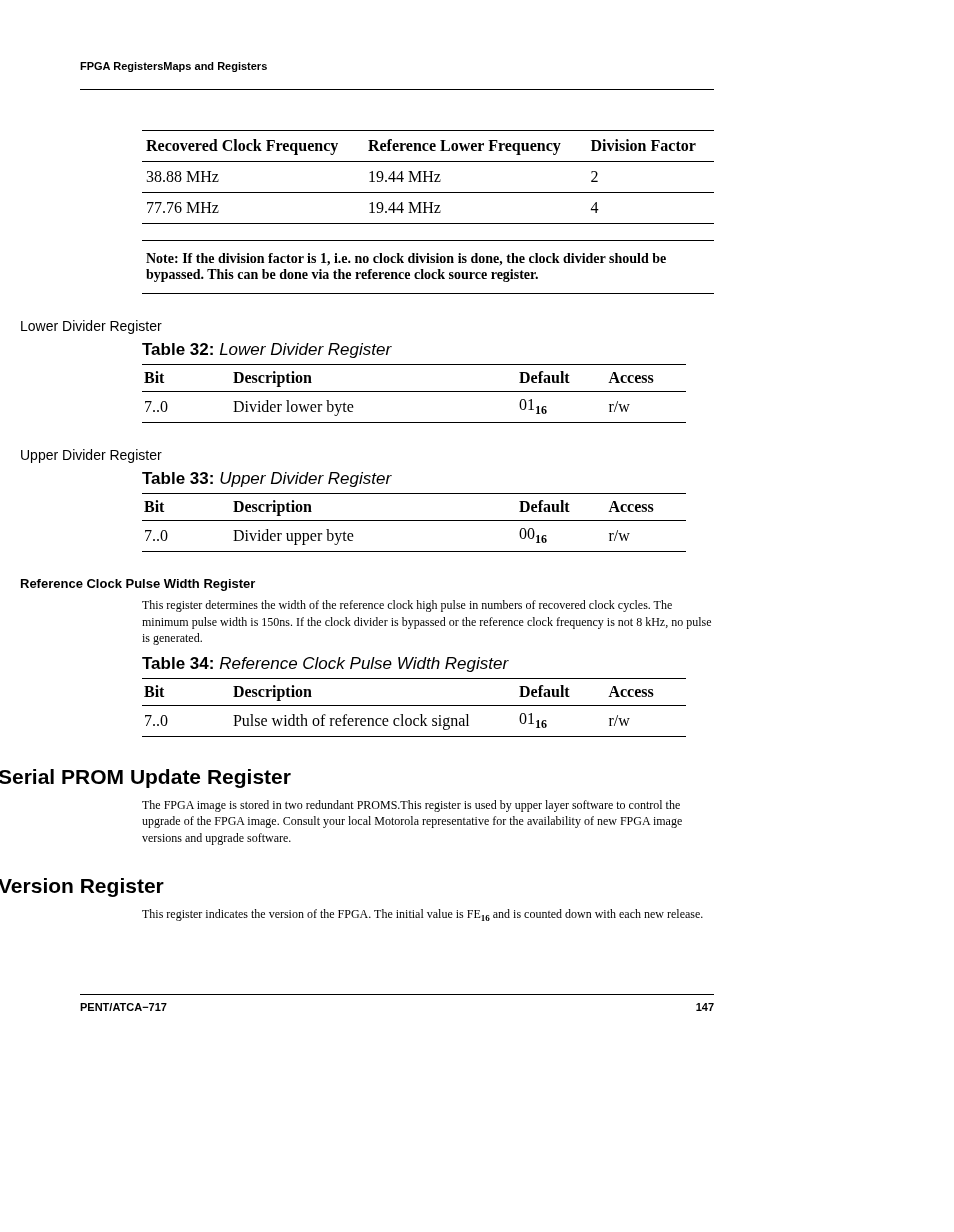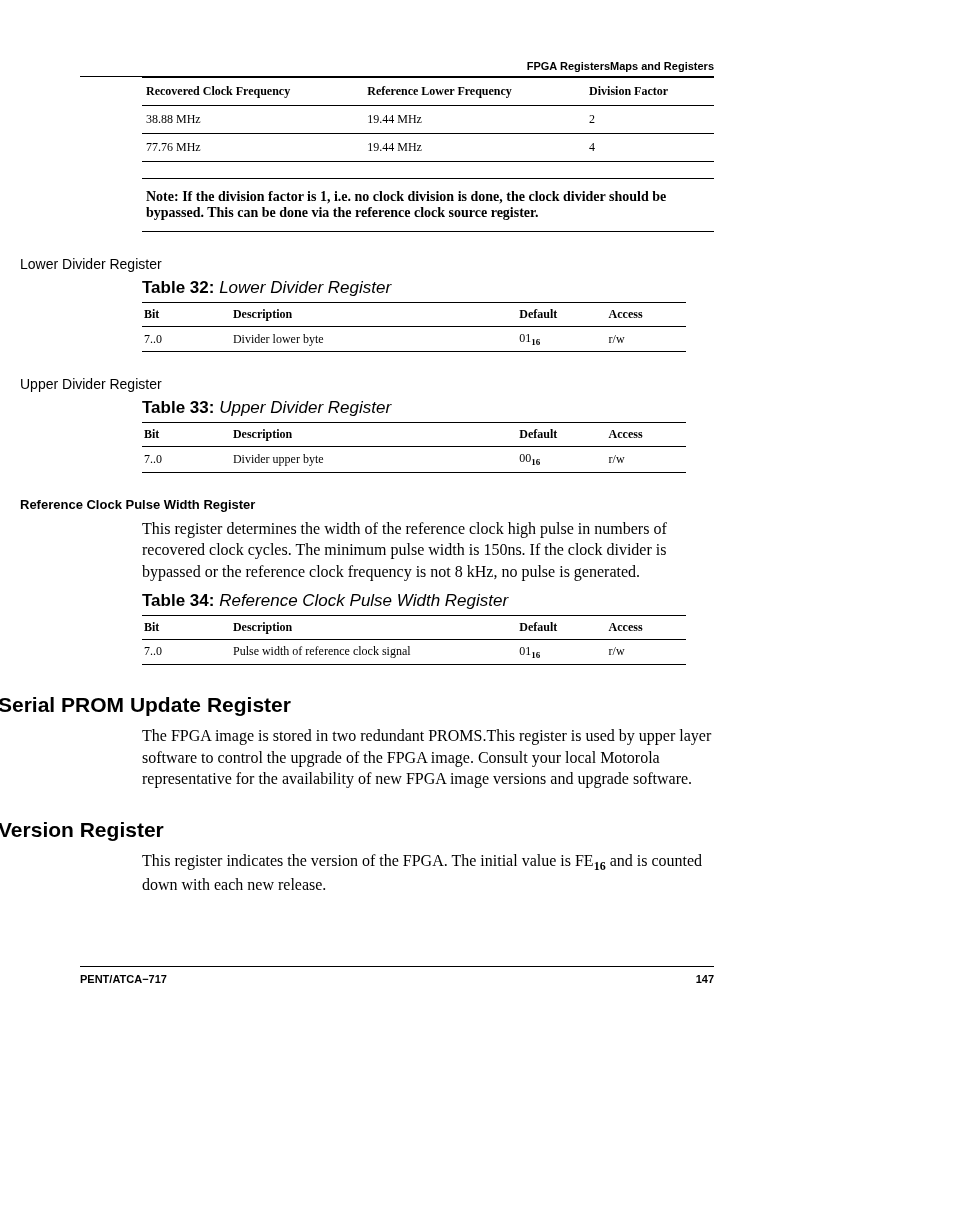--- a/index.html
+++ b/index.html
@@ -7,30 +7,31 @@
     font-size: 13px;
     color: #000;
     background: #fff;
     margin: 0;
     padding: 60px 80px 40px 80px;
     width: 794px;
     box-sizing: border-box;
   }
   .header {
     display: flex;
-    justify-content: flex-end;
+    justify-content: flex-start;
     font-family: Arial, Helvetica, sans-serif;
     font-weight: bold;
     font-size: 11px;
-    padding-bottom: 4px;
-    border-bottom: 1px solid #000;
+    padding-bottom: 17px;
+    border-bottom: 1px solid #000;
+    margin-bottom: 40px;
   }
   table {
     border-collapse: collapse;
-    font-size: 12px;
+    font-size: 16px;
   }
   .freq-table {
     width: 100%;
     margin-left: 0;
     margin-bottom: 16px;
   }
   .freq-table th {
     text-align: left;
     font-weight: bold;
     border-top: 1px solid #000;
@@ -92,21 +93,21 @@
     margin: 28px 0 8px -82px;
   }
   .table-caption {
     font-family: Arial, Helvetica, sans-serif;
     font-size: 17px;
     margin: 6px 0 4px 0;
   }
   .table-caption .tnum { font-weight: bold; }
   .table-caption .ttitle { font-style: italic; }
   p.body {
-    font-size: 16px;
+    font-size: 12px;
     margin: 6px 0 8px 0;
     line-height: 1.35;
   }
   sub { font-size: 0.75em; vertical-align: sub; font-weight: bold; }
   .indent-block { margin-left: 62px; }
   .footer {
     display: flex;
     justify-content: space-between;
     font-family: Arial, Helvetica, sans-serif;
     font-size: 11px;

